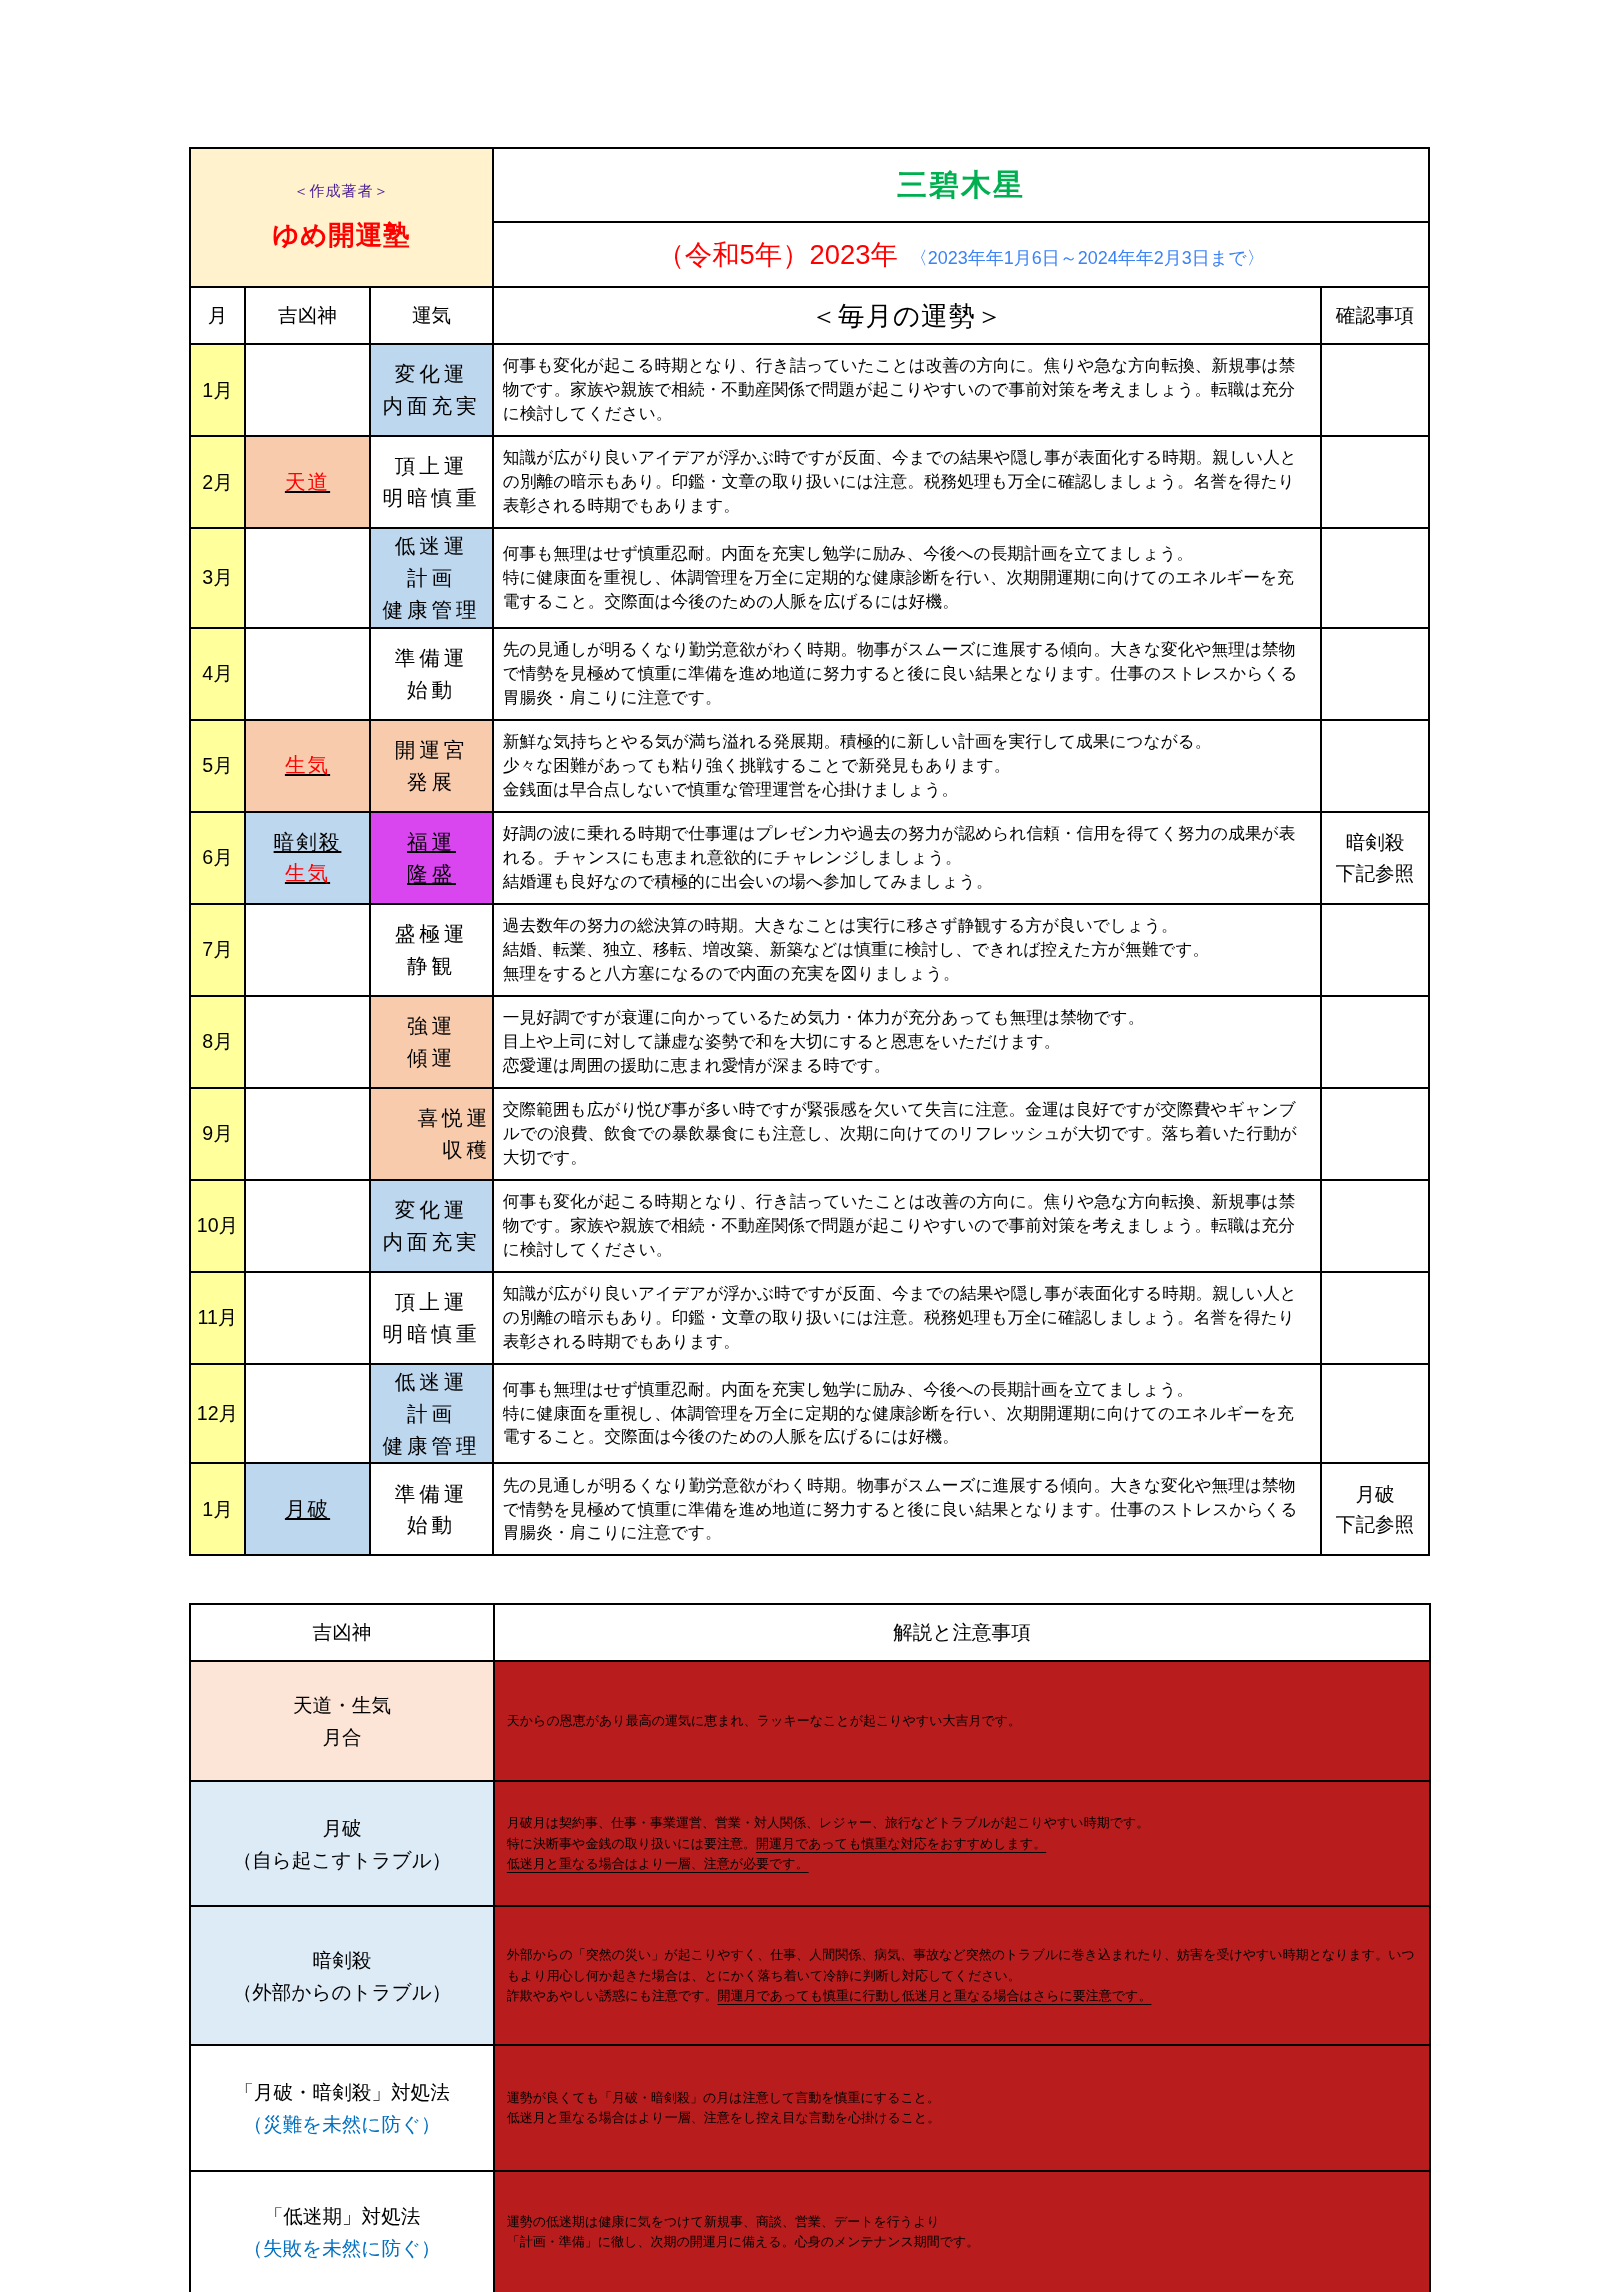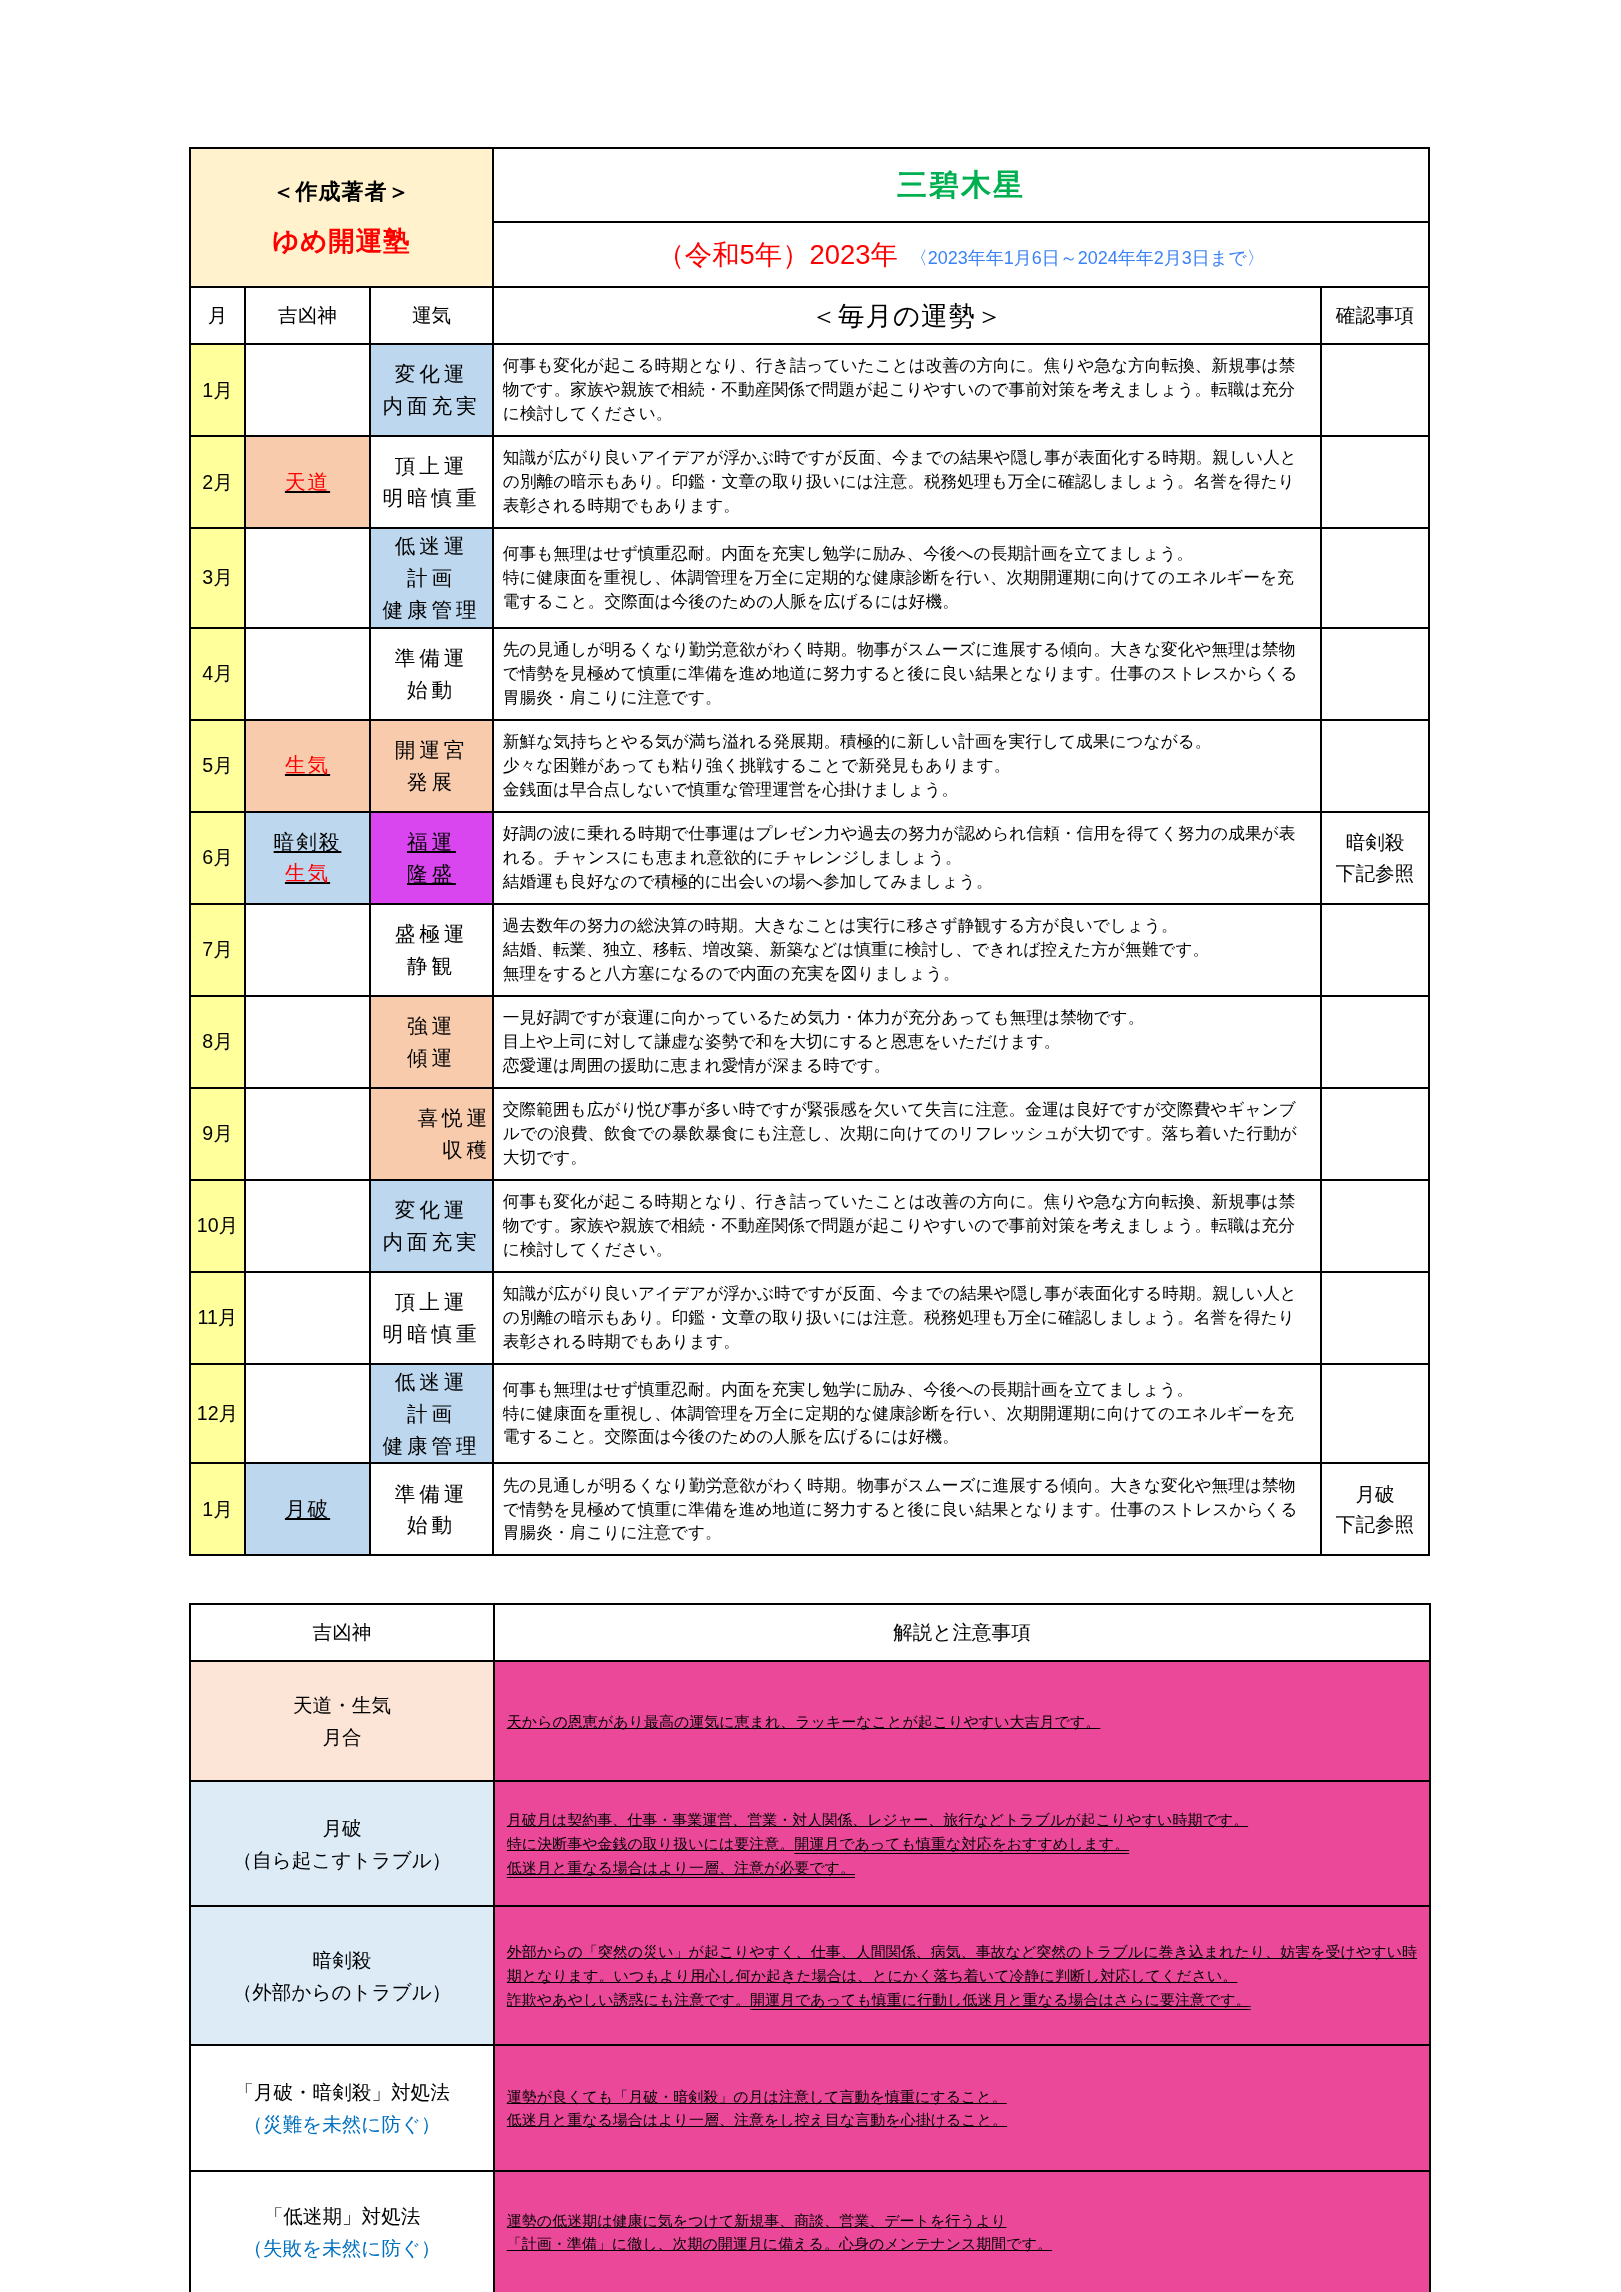--- a/index.html
+++ b/index.html
@@ -7,42 +7,42 @@
     width:1621px;height:2293px;background:#ffffff;color:#000;
     font-family:"Liberation Sans","DejaVu Sans",sans-serif;
     -webkit-font-smoothing:antialiased;
   }
   .page{box-sizing:border-box;padding:147px 0 0 189px;}
   table{border-collapse:collapse;table-layout:fixed;}
   .main-table,.notes-table{width:1240px;border:2.9px solid #000;}
   .main-table td,.notes-table td{border:2px solid #000;box-sizing:border-box;}
 
   .author-cell{background:#FFF2CC;text-align:center;vertical-align:middle;}
-  .author-label{color:#000000;font-weight:bold;font-size:22px;letter-spacing:1px;}
+  .author-label{color:#4c1d95;font-weight:normal;font-size:15px;letter-spacing:1px;}
   .author-name{color:#FF0000;font-weight:bold;font-size:26.5px;letter-spacing:1px;margin-top:16px;}
 
   .star-cell{height:74px;text-align:center;vertical-align:middle;
     font-size:30px;font-weight:bold;color:#00B050;letter-spacing:2px;}
   .date-cell{height:65px;text-align:center;vertical-align:middle;white-space:nowrap;}
   .year-label{color:#FF0000;font-size:27.4px;}
   .period-label{color:#3b82f6;font-size:18px;margin-left:11.8px;}
 
   .col-hdr td{height:57px;text-align:center;vertical-align:middle;font-size:19.6px;background:#fff;}
   .col-hdr td.big{font-size:26.5px;letter-spacing:1px;}
 
   .c-month{background:#FFFF9C;text-align:center;vertical-align:middle;font-size:19.6px;}
   .c-god{text-align:center;vertical-align:middle;font-size:20.6px;letter-spacing:2px;line-height:1.5;background:#fff;text-decoration:underline;}
   .c-luck{text-align:center;vertical-align:middle;font-size:20.6px;letter-spacing:3.9px;line-height:1.55;background:#fff;}
   .c-fortune{vertical-align:middle;padding:5.9px 9.8px 5.9px 8.8px;font-size:16.7px;line-height:1.42;background:#fff;}
   .c-fortune .para{margin:0;}
   .c-check{text-align:center;vertical-align:middle;font-size:19.6px;line-height:1.55;background:#fff;}
 
   .notes-table{margin-top:47px;}
   .notes-name{text-align:center;vertical-align:middle;font-size:19.6px;line-height:1.65;background:#fff;}
-  .notes-desc{vertical-align:middle;padding:7.8px 11.8px;font-size:15px;line-height:1.58;background:#ec4899;text-decoration:underline;}
+  .notes-desc{vertical-align:middle;padding:7.8px 11.8px;font-size:13px;line-height:1.58;background:#b91c1c;}
   .notes-desc .line{margin:0;}
   .u{text-decoration:underline;text-underline-offset:3.9px;}
 </style>
 </head>
 <body>
 
 <div class="page">
 
   <table class="main-table">
     <colgroup>

